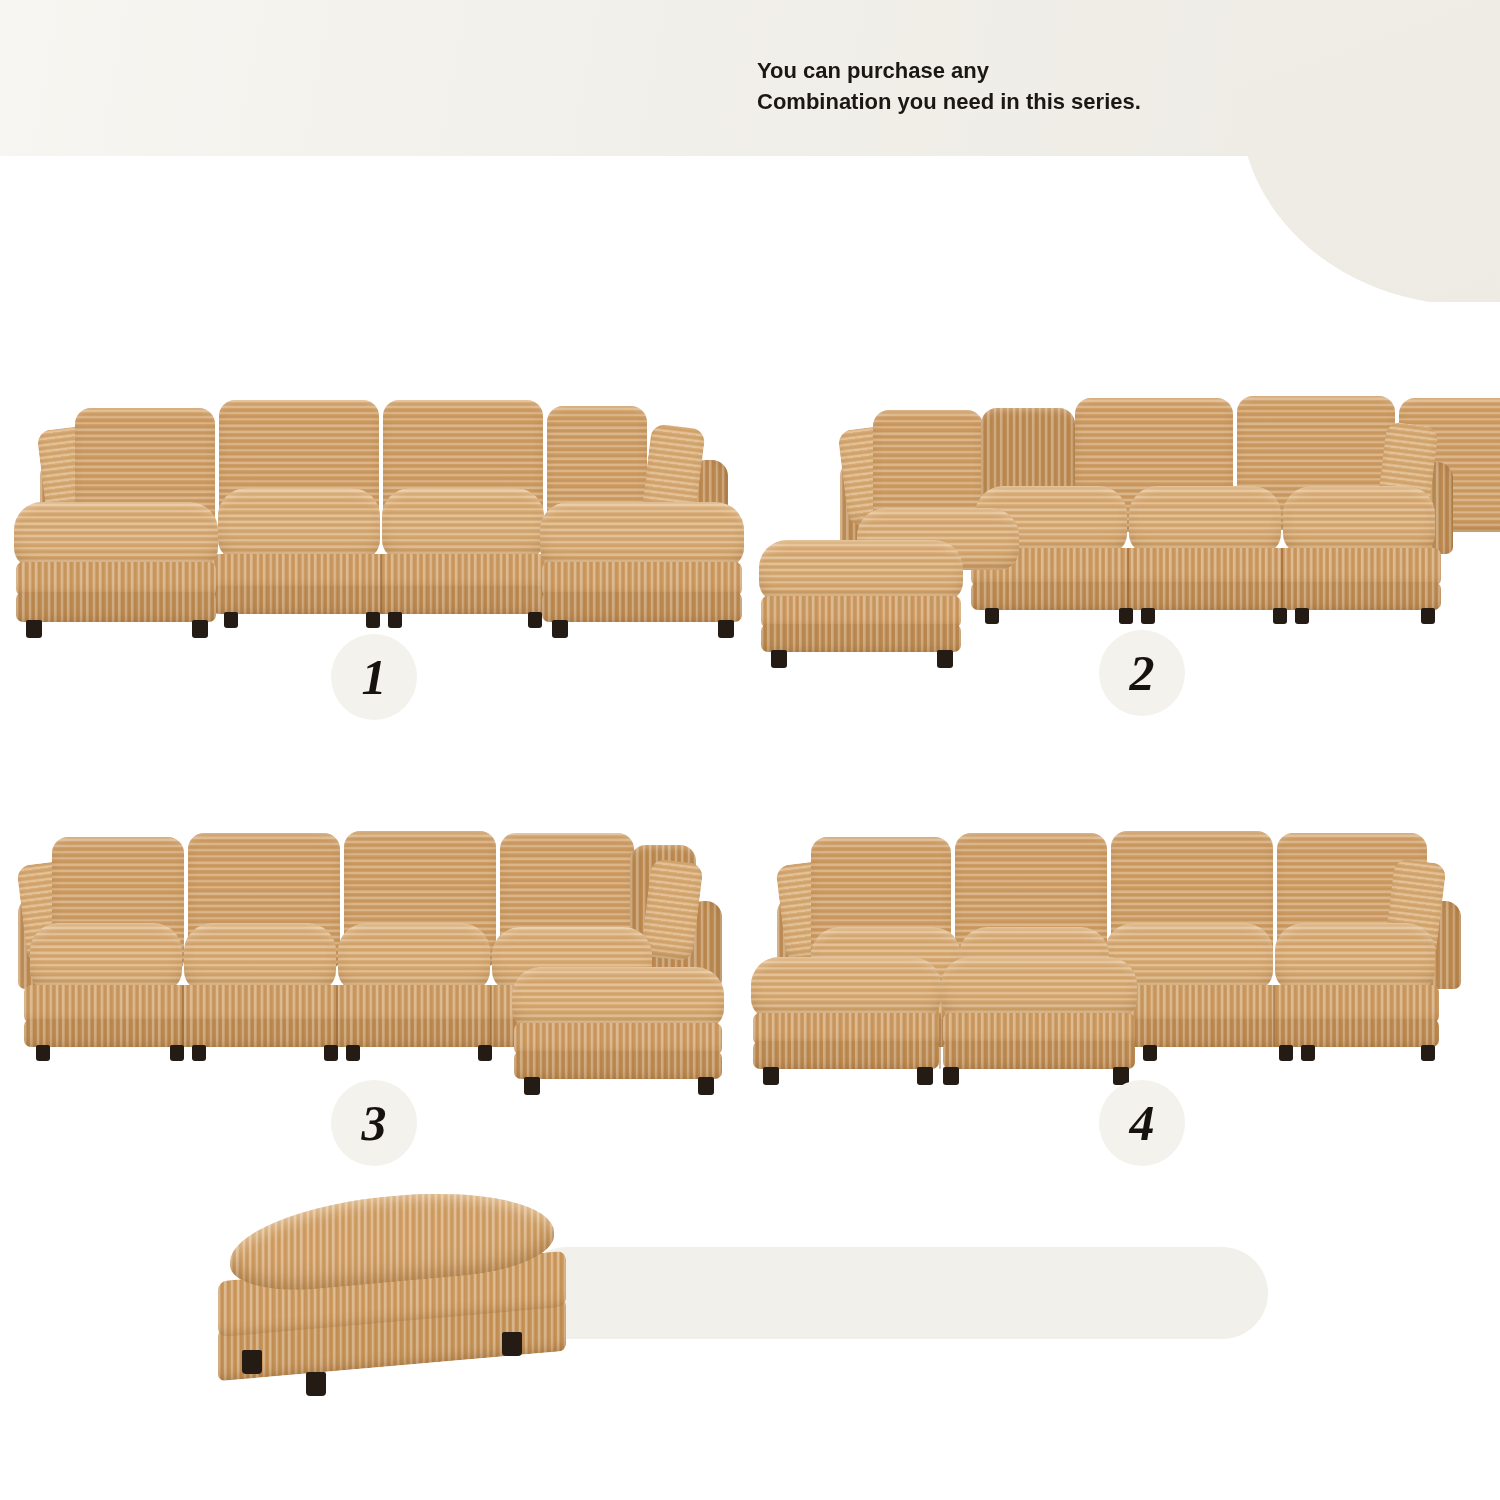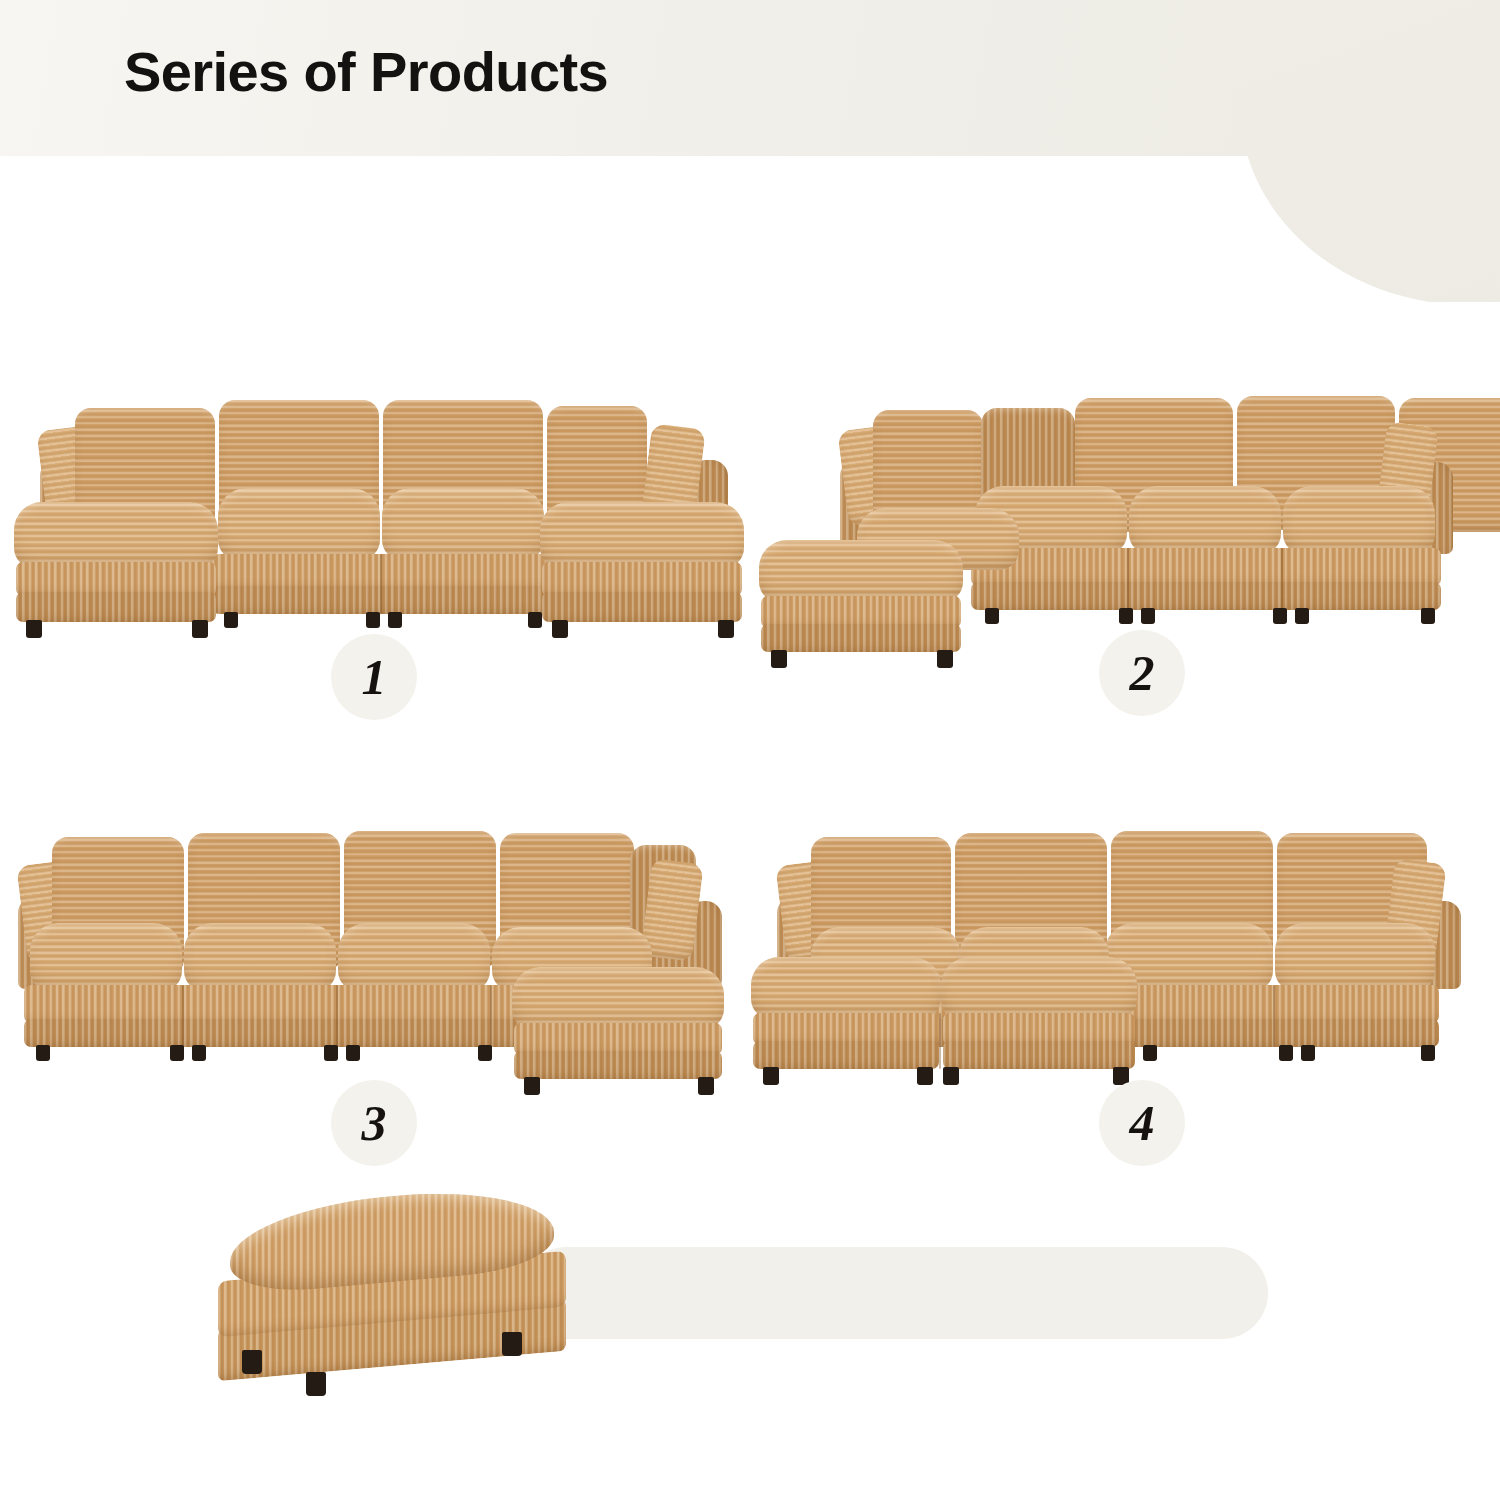--- a/index.html
+++ b/index.html
@@ -212,21 +212,22 @@
 </head>
 <body>
 
 <div id="page">
 
   <div id="header-band">
     <div class="band-shape"></div>
     <div class="band-curve"></div>
   </div>
 
-  <div id="header-title">Series of Products</div>
+  <div id="header-subtitle">You can purchase any
+Combination you need in this series.</div>
 
   <div class="combo-cell" style="left:0px; top:380px; width:740px; height:250px;">
     <div class="stage">
 
       <div class="piece arm-outer fab-dk cord-v" style="left:40px; top:80px; width:38px; height:90px;"></div>
       <div class="piece arm-pillow fab-lt cord-h" style="left:42px; top:48px; width:52px; height:96px; transform:rotate(-7deg);"></div>
 
       <div class="piece back-pillow fab cord-h" style="left:75px; top:28px; width:140px; height:128px;"></div>
       <div class="piece back-pillow fab cord-h" style="left:219px; top:20px; width:160px; height:132px;"></div>
       <div class="piece back-pillow fab cord-h" style="left:383px; top:20px; width:160px; height:132px;"></div>

